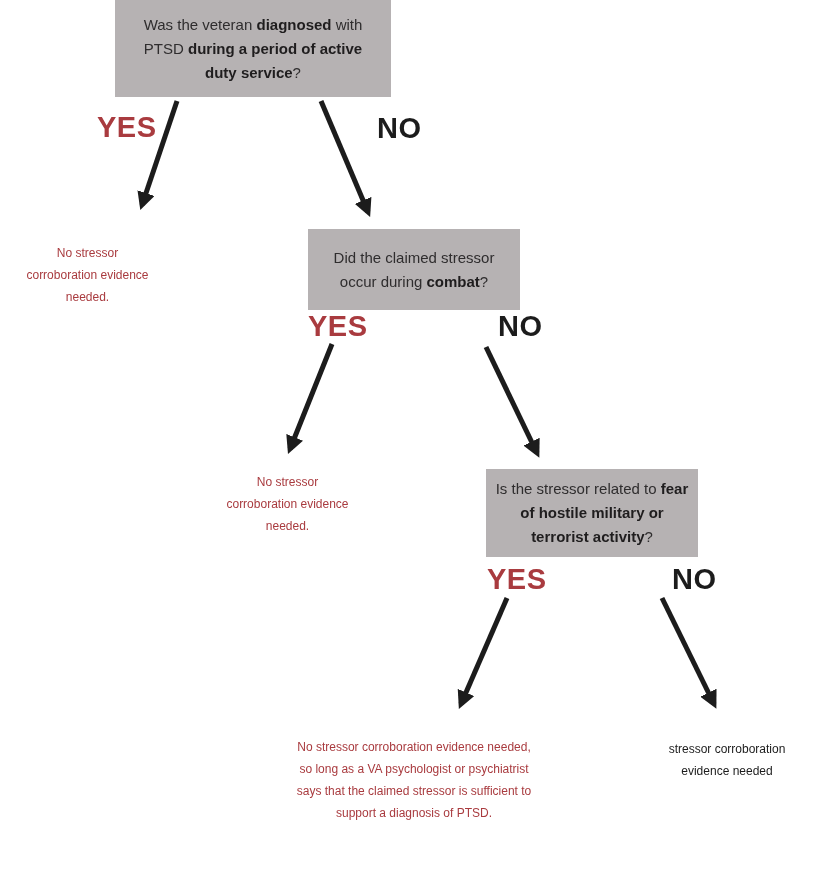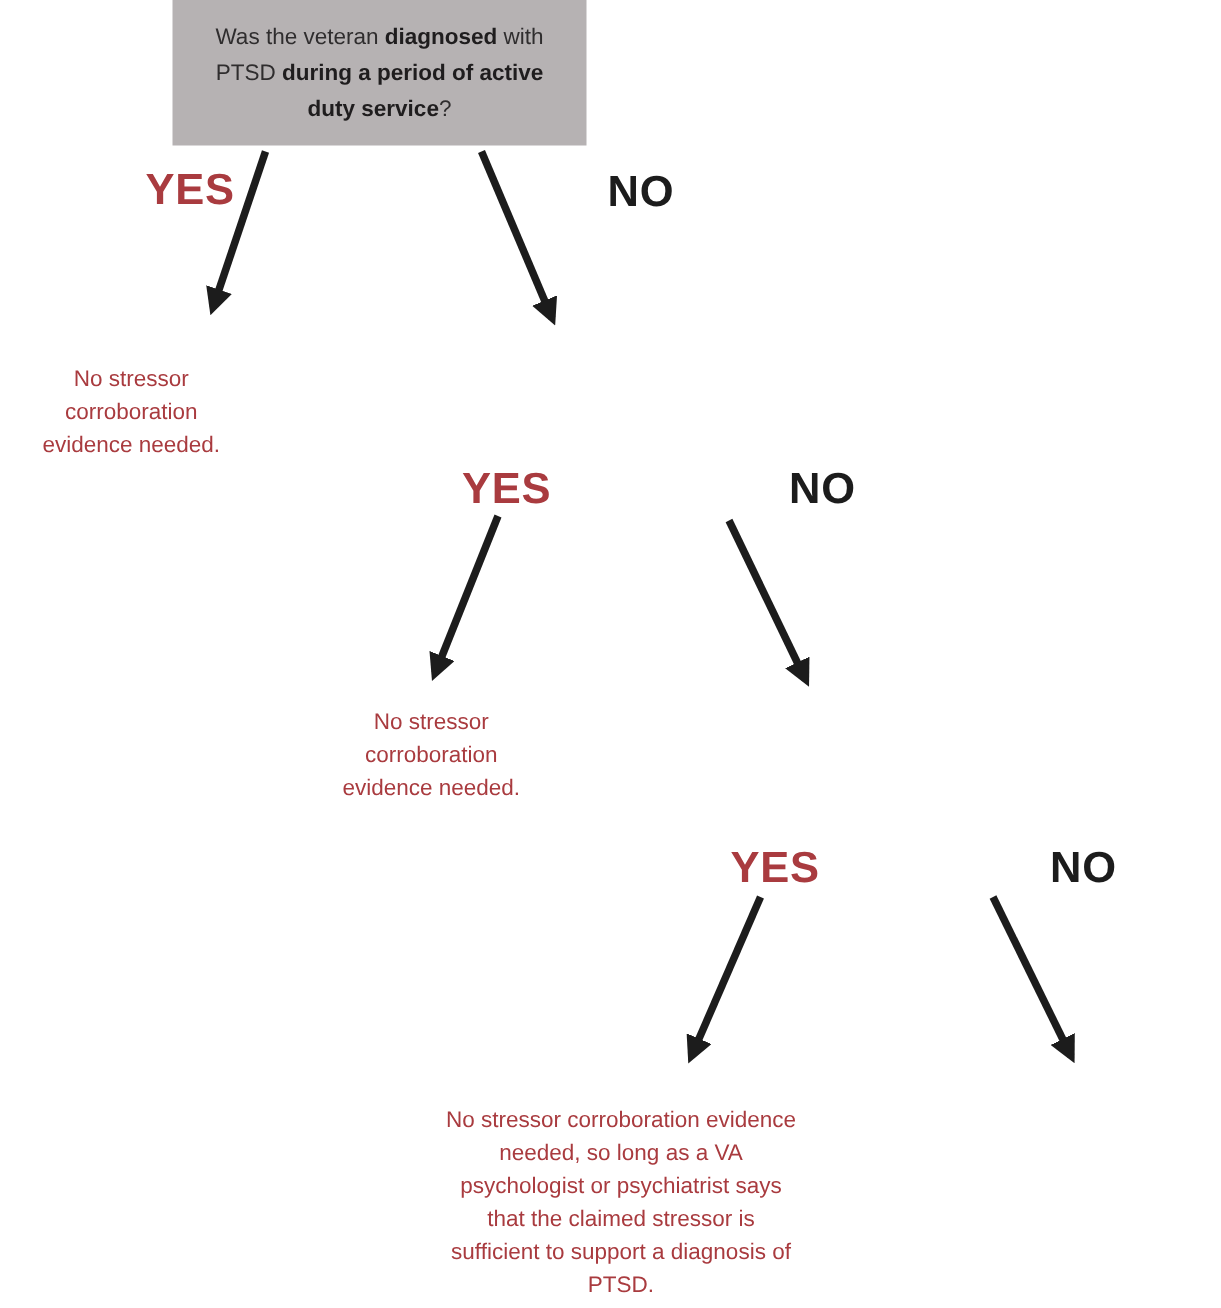--- a/index.html
+++ b/index.html
@@ -31,25 +31,25 @@
   .qbox p{margin:0;}
   .qbox b{font-weight:700;color:#1f1d1e;}
   .branch-label{
     position:absolute;
     font-size:29px;
     font-weight:700;
     letter-spacing:.5px;
     line-height:1;
   }
   .branch-yes{color:var(--red);}
-  .branch-no{color:var(--ink);margin-left:28px;}
+  .branch-no{color:var(--ink);}
   .answer{
     position:absolute;
     text-align:center;
-    font-size:15px;line-height:22px;
+    font-size:12px;line-height:22px;
   }
   .answer-red{color:var(--red);}
   .answer-black{color:var(--ink);}
 </style>
 </head>
 <body>
 
 <div class="canvas">
 
   <svg class="arrows" viewBox="0 0 814 872" xmlns="http://www.w3.org/2000/svg">
@@ -68,26 +68,33 @@
 
   <div class="qbox" style="left:115px;top:0;width:276px;height:97px;padding:0 16px;">
     <p><span>Was the veteran </span><b>diagnosed</b><span> with PTSD </span><b>during a period of active duty service</b><span>?</span></p>
   </div>
 
   <div class="branch-label branch-yes" style="left:97px;top:113px;">YES</div>
   <div class="branch-label branch-no" style="left:377px;top:114px;">NO</div>
 
   <div class="answer answer-red" style="left:25px;top:242px;width:125px;">No stressor corroboration evidence needed.</div>
 
+  <div class="qbox" style="left:308px;top:229px;width:212px;height:81px;padding:0 24px;">
+    <p><span>Did the claimed stressor occur during </span><b>combat</b><span>?</span></p>
+  </div>
 
   <div class="branch-label branch-yes" style="left:308px;top:312px;">YES</div>
   <div class="branch-label branch-no" style="left:498px;top:312px;">NO</div>
 
   <div class="answer answer-red" style="left:225px;top:471px;width:125px;">No stressor corroboration evidence needed.</div>
 
+  <div class="qbox" style="left:486px;top:469px;width:212px;height:88px;padding:0 6px;">
+    <p><span>Is the stressor related to </span><b>fear of hostile military or terrorist activity</b><span>?</span></p>
+  </div>
 
   <div class="branch-label branch-yes" style="left:487px;top:565px;">YES</div>
   <div class="branch-label branch-no" style="left:672px;top:565px;">NO</div>
 
   <div class="answer answer-red" style="left:295px;top:736px;width:238px;">No stressor corroboration evidence needed, so long as a VA psychologist or psychiatrist says that the claimed stressor is sufficient to support a diagnosis of PTSD.</div>
 
+  <div class="answer answer-black" style="left:662px;top:738px;width:130px;">stressor corroboration evidence needed</div>
 
 </div>
 
 </body></html>

